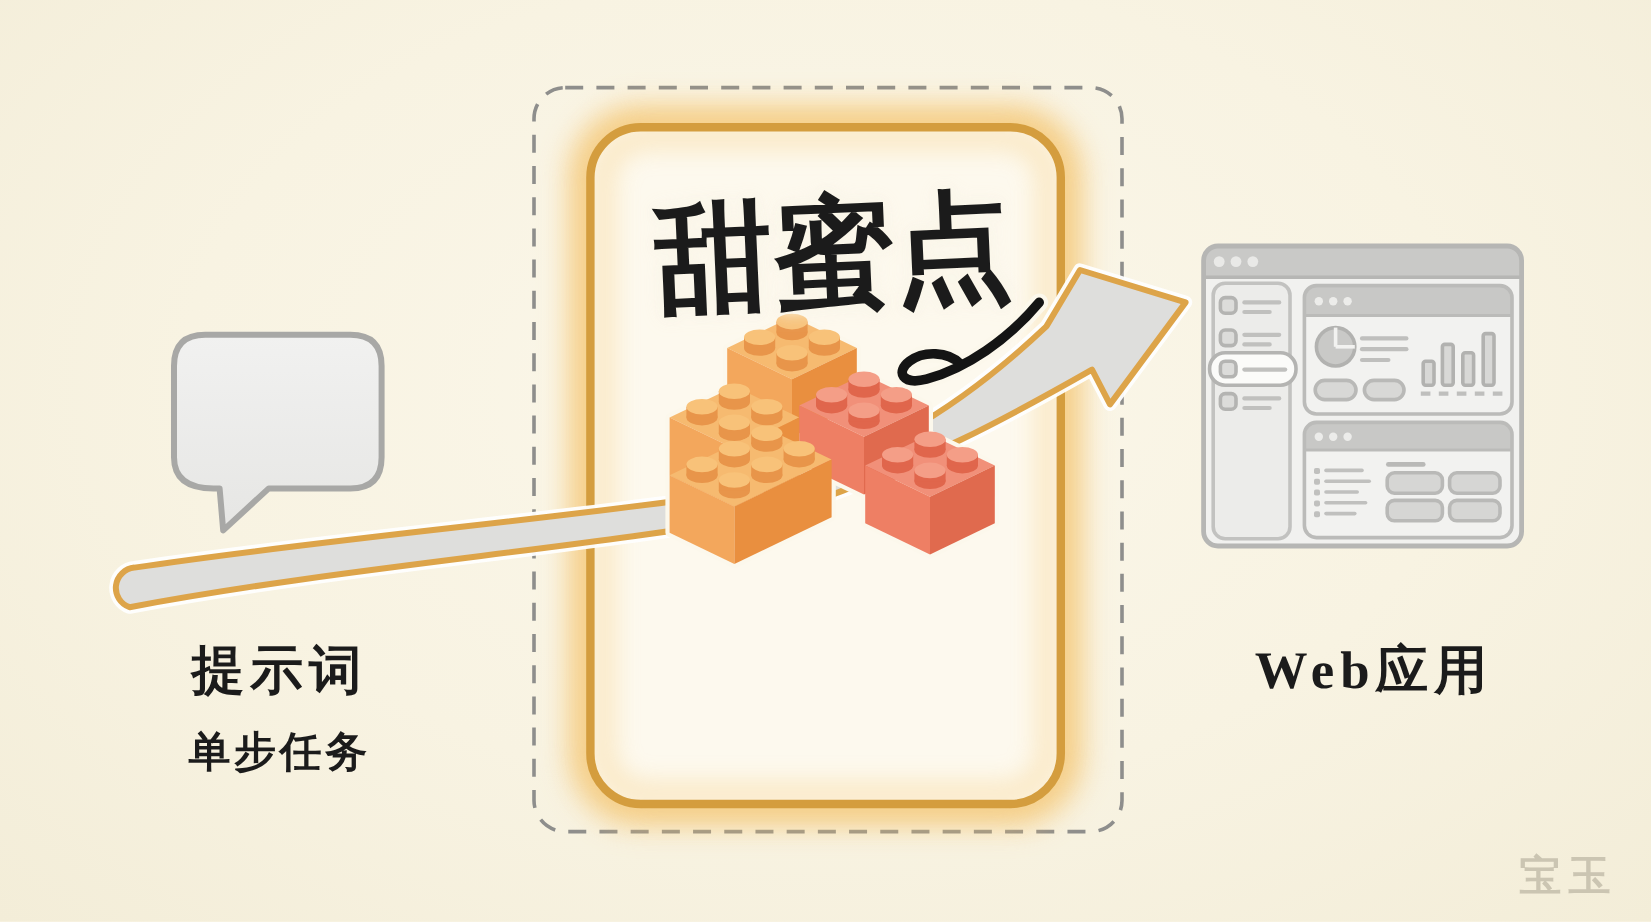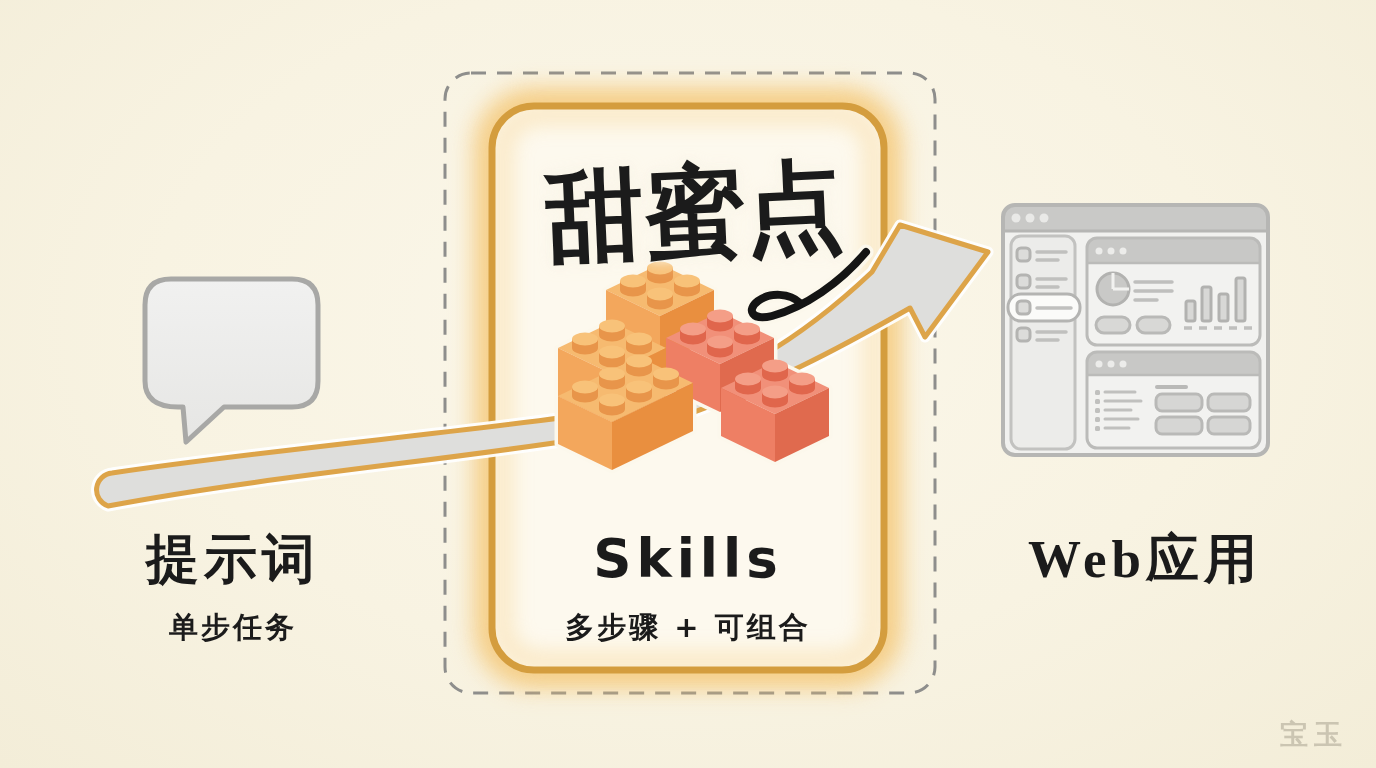--- a/index.html
+++ b/index.html
@@ -13,27 +13,27 @@
     background:radial-gradient(ellipse at 50% 42%, #fbf7ea 0%, #f8f3e2 55%, #f3edd8 100%);
   }
   .gfx{position:absolute;left:0;top:0;width:1376px;height:768px;}
   .label{position:absolute;color:#1b1b1b;text-align:center;font-weight:700;}
   .big-label{
     left:535px;top:152px;width:320px;height:120px;line-height:120px;
     font-size:99px;letter-spacing:1px;transform:rotate(-2.5deg);
     text-shadow:0 0 10px rgba(250,245,232,.95),0 0 18px rgba(250,245,232,.8);
     white-space:nowrap;
   }
-  .stage-title{font-size:53px;letter-spacing:5px;top:524px;height:70px;line-height:70px;white-space:nowrap;}
-  .stage-sub{font-size:29px;letter-spacing:3px;top:602px;height:50px;line-height:50px;font-weight:600;white-space:nowrap;}
+  .stage-title{font-size:44px;letter-spacing:5px;top:524px;height:70px;line-height:70px;white-space:nowrap;}
+  .stage-sub{font-size:35px;letter-spacing:3px;top:602px;height:50px;line-height:50px;font-weight:600;white-space:nowrap;}
   .col-left{left:83px;width:300px;}
   .col-mid{left:538px;width:300px;}
   .col-right{left:995px;width:300px;font-family:Liberation Serif, serif;}
   .watermark{
-    position:absolute;right:28px;bottom:14px;font-size:28px;font-weight:600;
+    position:absolute;right:28px;bottom:14px;font-size:35px;font-weight:600;
     color:#cbc5b2;letter-spacing:6px;margin-left:45px;
   }
 </style>
 </head>
 <body>
 
 <div class="canvas">
 
   <svg class="gfx" viewBox="0 0 1376 768">
     <defs>
@@ -287,19 +287,17 @@
         </g>
       </g>
     </g>
   </svg>
 
   <div class="label big-label">甜蜜点</div>
 
   <div class="label stage-title col-left">提示词</div>
   <div class="label stage-sub   col-left">单步任务</div>
 
-  <div class="label stage-title col-mid">Skills</div>
-  <div class="label stage-sub   col-mid">多步骤 + 可组合</div>
 
   <div class="label stage-title col-right">Web应用</div>
 
   <div class="watermark">宝玉</div>
 </div>
 
 </body></html>

